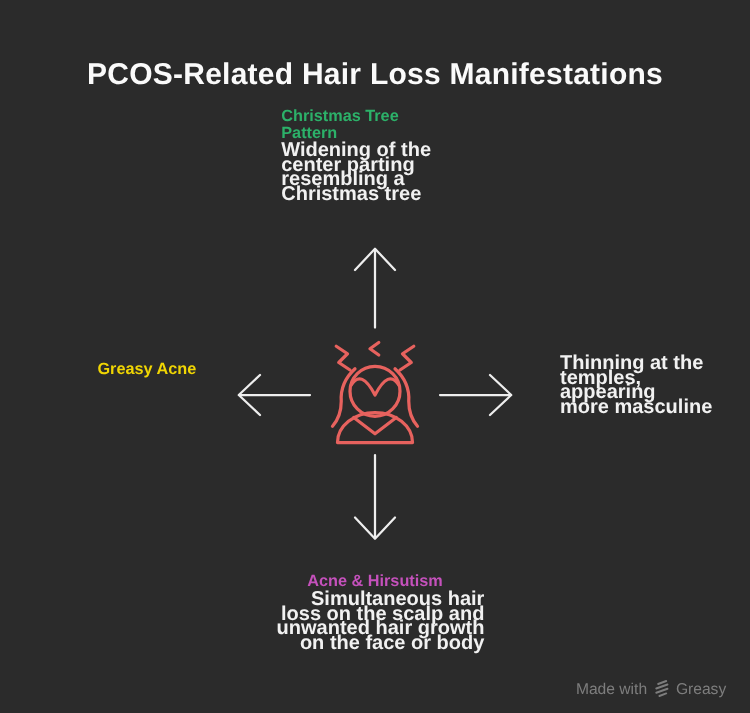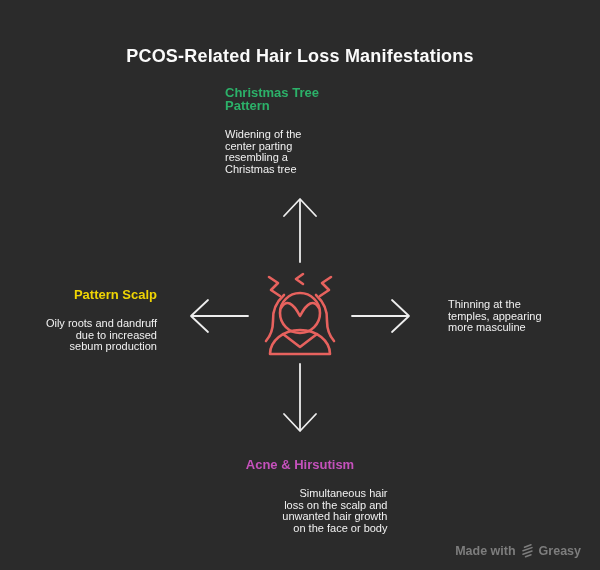--- a/index.html
+++ b/index.html
@@ -8,21 +8,21 @@
     background: #2b2b2b;
     font-family: "Liberation Sans", sans-serif;
     position: relative;
     overflow: hidden;
   }
   .canvas { position: absolute; inset: 0; }
 
   .diagram-title {
     position: absolute; top: 46px; left: 0; right: 0;
     text-align: center;
-    font-size: 18px; font-weight: 700;
+    font-size: 24px; font-weight: 700;
     letter-spacing: 0.2px;
     margin: 0;
   }
 
   svg.graphics {
     position: absolute; top: 0; left: 0;
     pointer-events: none;
   }
   .arrow path {
     fill: none;
@@ -41,29 +41,29 @@
   .node-top    { left: 50%; top: 86px;  transform: translateX(-50%); width: 150px; text-align: left; }
   .node-right  { left: 448px; top: 282px; width: 130px; text-align: left; }
   .node-bottom { left: 50%; top: 458px; transform: translateX(-50%); width: 175px; text-align: center; }
   .node-left   { right: 443px; top: 288px; width: 150px; text-align: right; }
 
   .node-heading {
     font-size: 13px; font-weight: 700; line-height: 13px;
     white-space: pre-line;
   }
   .node-desc {
-    font-size: 11px; font-weight: 400; line-height: 11.6px;
-    margin-top: 17px;
+    font-size: 16px; font-weight: 700; line-height: 11.6px;
+    margin-top: 3px;
     white-space: pre-line;
   }
 
   .watermark {
     position: absolute; right: 19px; bottom: 12px;
     display: flex; align-items: center; gap: 5px;
-    font-size: 12.5px; font-weight: 700;
+    font-size: 12.5px; font-weight: 400;
   }
   .watermark svg { display: block; }
 </style>
 </head>
 <body style="background: rgb(43, 43, 43);">
 
 <div class="canvas">
 
   <h1 class="diagram-title" style="color: rgb(250, 250, 250);">PCOS-Related Hair Loss Manifestations</h1>
 
@@ -119,24 +119,21 @@
 
   <div class="node node-bottom">
     <div class="node-heading" style="color: rgb(197, 81, 188);">Acne &amp; Hirsutism</div>
     <div class="node-desc" style="color: rgb(241, 241, 241); text-align: right;">Simultaneous hair
 loss on the scalp and
 unwanted hair growth
 on the face or body</div>
   </div>
 
   <div class="node node-left">
-    <div class="node-heading" style="color: rgb(240, 213, 3);">Pattern Scalp</div>
-    <div class="node-desc" style="color: rgb(241, 241, 241);">Oily roots and dandruff
-due to increased
-sebum production</div>
+    <div class="node-heading" style="color: rgb(240, 213, 3);">Greasy Acne</div>
   </div>
 
   <div class="watermark" style="color: rgb(125, 125, 125);">
     <span>Made with</span>
     <svg width="13" height="15" viewBox="0 0 13 15">
       <g stroke="#7d7d7d" stroke-width="1.5" stroke-linecap="round" fill="none">
         <path d="M3.5,4.2 L10,1.8"></path>
         <path d="M2,7.8 L11,4.6"></path>
         <path d="M2,11.2 L11,8"></path>
         <path d="M4.5,13.8 L10,11.7"></path>

